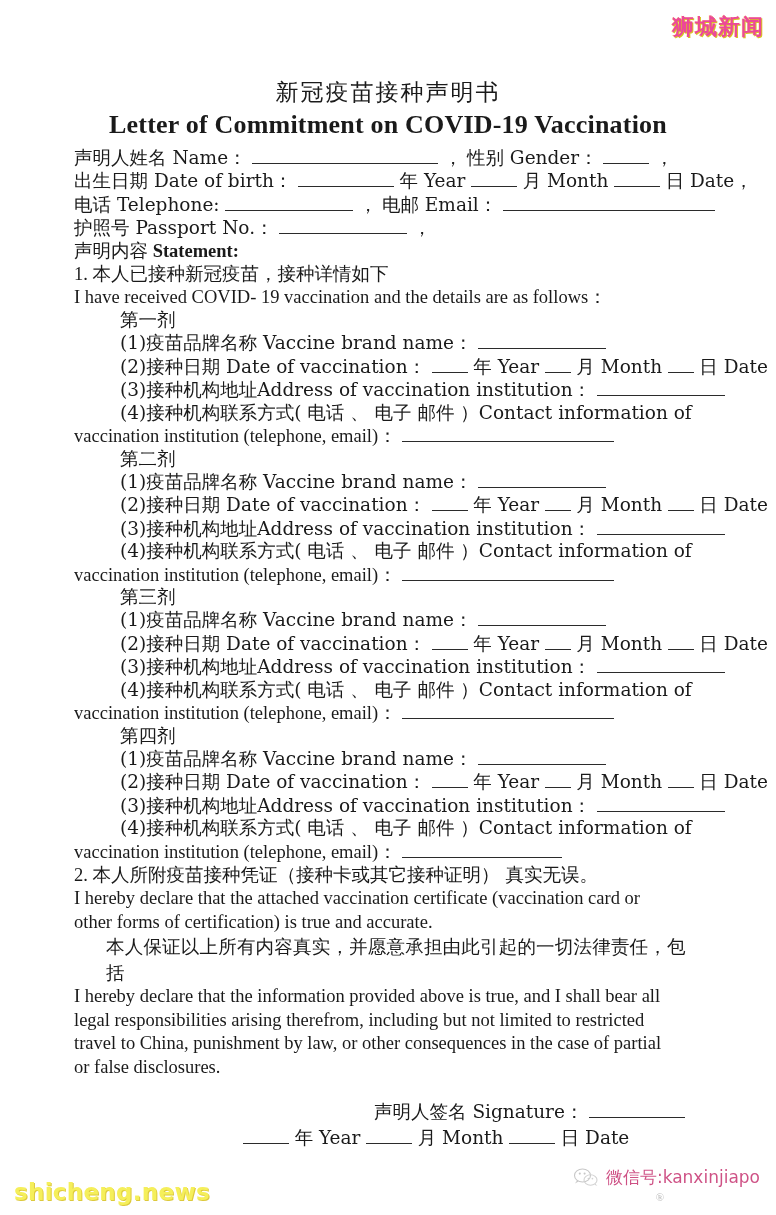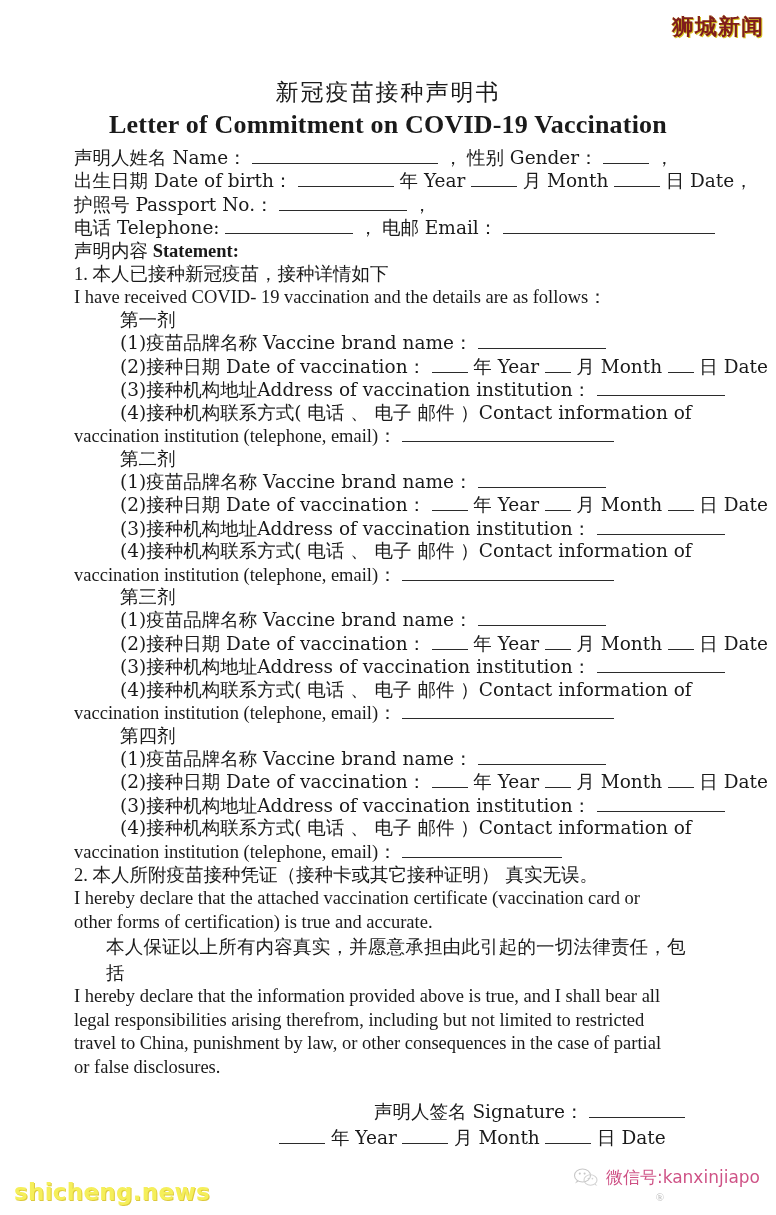--- a/index.html
+++ b/index.html
@@ -18,21 +18,21 @@
 
   
   .wm-top {
     position: absolute;
     top: 12px;
     right: 12px;
     font-family: Liberation Sans, sans-serif;
     font-size: 22px;
     font-weight: bold;
     letter-spacing: 1px;
-    color: #7f1d1d;
+    color: #ec4899;
     text-shadow: 1px 1px 0 #d8c520, -0.5px -0.5px 0 #fff7a8;
   }
 
   
   .doc {
     position: absolute;
     top: 78px;
     left: 0;
     width: 776px;
   }
@@ -176,31 +176,31 @@
       <span class="cn">出生日期 Date of birth：</span>
       <span class="u u-m"></span>
       <span class="cn">年 Year</span>
       <span class="u u-sm"></span>
       <span class="cn">月 Month</span>
       <span class="u u-sm"></span>
       <span class="cn">日 Date，</span>
     </div>
 
     <div class="ln">
-      <span class="cn">护照号 Passport No.：</span>
-      <span class="u u-l"></span>
-      <span class="cn">，</span>
-    </div>
-
-    <div class="ln">
       <span class="cn">电话 Telephone:</span>
       <span class="u u-l"></span>
       <span class="cn">，</span>
       <span class="cn">电邮 Email：</span>
       <span class="u u-w"></span>
+    </div>
+
+    <div class="ln">
+      <span class="cn">护照号 Passport No.：</span>
+      <span class="u u-l"></span>
+      <span class="cn">，</span>
     </div>
 
     <div class="ln">
       <span class="cn">声明内容</span>
       <b>Statement:</b>
     </div>
 
     <div class="ln stmt-num">
       <span>1.</span>
       <span class="cn">本人已接种新冠疫苗，接种详情如下</span>
@@ -325,21 +325,21 @@
     <div class="para cnp cn">本人保证以上所有内容真实，并愿意承担由此引起的一切法律责任，包括</div>
     <div class="para">I hereby declare that the information provided above is true, and I shall bear all</div>
     <div class="para">legal responsibilities arising therefrom, including but not limited to restricted</div>
     <div class="para">travel to China, punishment by law, or other consequences in the case of partial</div>
     <div class="para">or false disclosures.</div>
 
     <div class="sig-block">
       <span class="cn">声明人签名 Signature：</span>
       <span class="u u-m"></span>
     </div>
-    <div class="sig-block sig-date" style="margin-top:0;padding-left:168px;text-align:center;">
+    <div class="sig-block sig-date" style="margin-top:0;padding-left:168px;">
       <span class="u u-sm"></span>
       <span class="cn">年 Year</span>
       <span class="u u-sm"></span>
       <span class="cn">月 Month</span>
       <span class="u u-sm"></span>
       <span class="cn">日 Date</span>
     </div>
 
   </div>
 </div>

